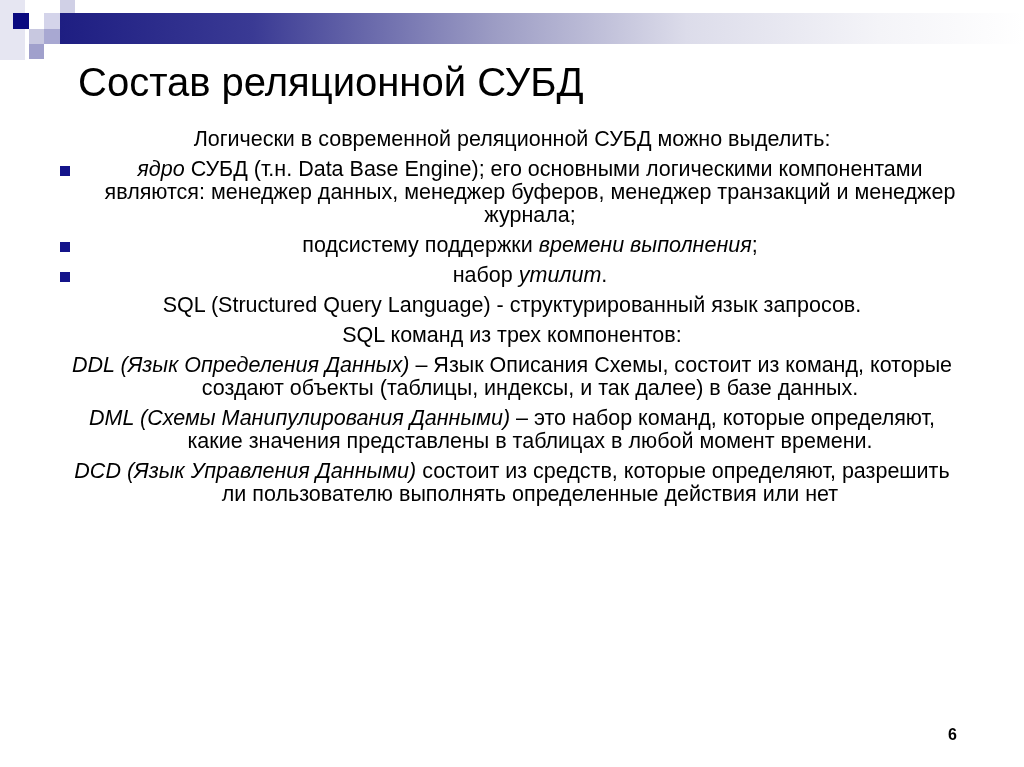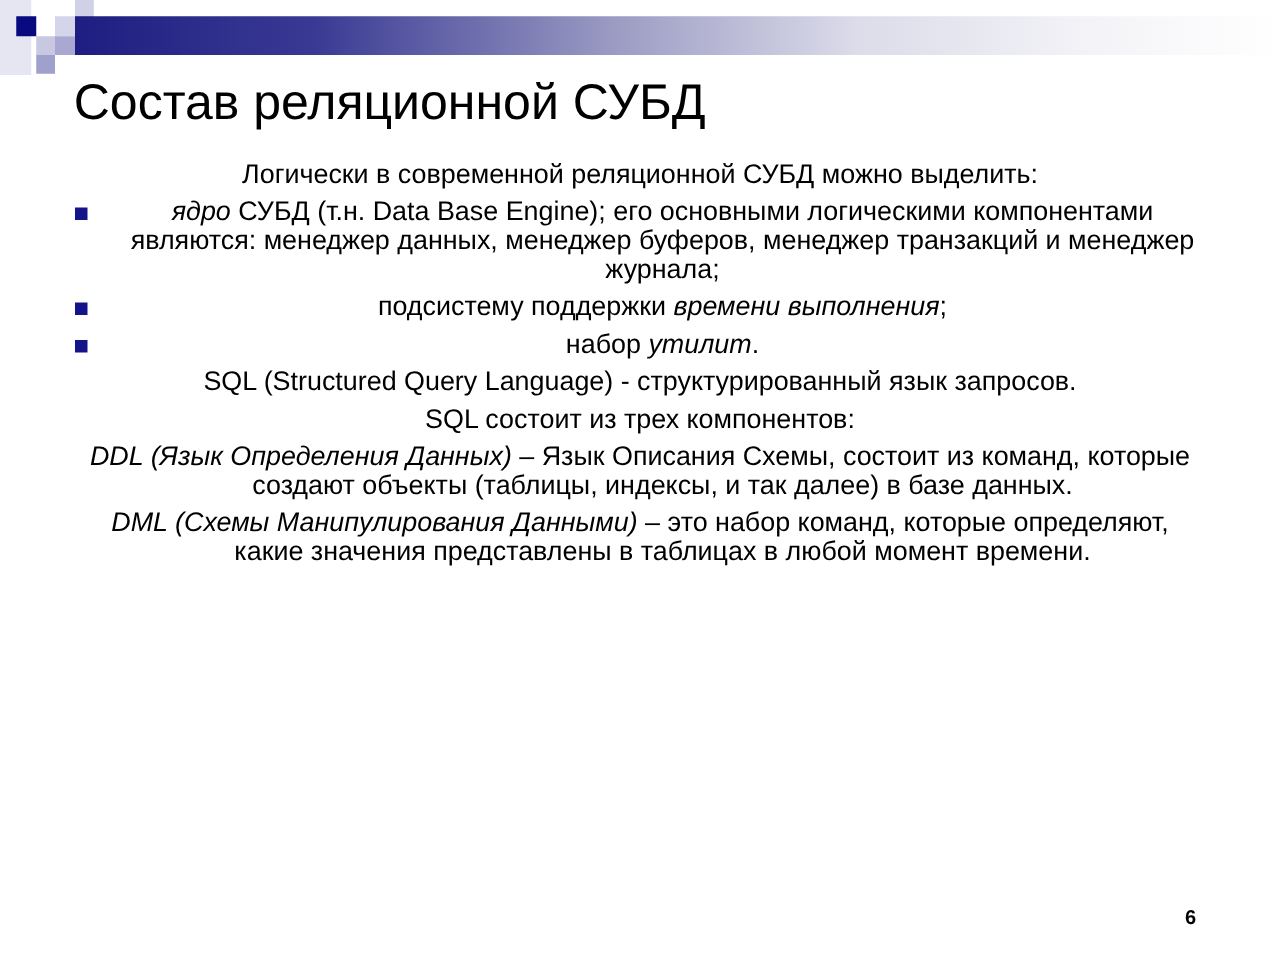--- a/index.html
+++ b/index.html
@@ -2,21 +2,21 @@
 <html><head>
 <meta charset="utf-8">
 <style>
   html, body { margin:0; padding:0; }
   body { width:1024px; height:767px; background:#ffffff; position:relative; overflow:hidden;
          font-family:"Liberation Sans", sans-serif; color:#000; }
   .deco { position:absolute; }
   .sq { position:absolute; }
   .bar { position:absolute; left:60px; top:13px; width:964px; height:31px;
          background:linear-gradient(to right, #1e1e82 0%, #3a3a94 20%, #9c9cc4 45%, #dcdcea 65%, #f4f4f8 85%, #ffffff 100%); }
-  .title { position:absolute; left:59px; top:60px; font-size:40px; font-weight:normal; margin:0; color:#000; }
+  .title { position:absolute; left:78px; top:60px; font-size:40px; font-weight:normal; margin:0; color:#000; }
   .content { position:absolute; left:62px; top:128px; width:900px; font-size:21.5px; line-height:23px;text-align:center; }
   .p { margin:0 0 7px 0; padding-left:36px; text-indent:-36px; }
   .bl { position:relative; margin:0 0 7px 0; padding-left:36px; }
   .bullet { position:absolute; left:-2px; top:8px; width:10px; height:10px; background:#14148a; }
   i { }
   .pagenum { position:absolute; left:948px; top:726px; font-size:16px; font-weight:bold; }
 </style>
 </head>
 <body>
 
@@ -44,19 +44,20 @@
   <div class="bl">
     <span class="bullet"></span>
     <span>подсистему поддержки </span><i>времени выполнения</i><span>;</span>
   </div>
   <div class="bl">
     <span class="bullet"></span>
     <span>набор </span><i>утилит</i><span>.</span>
   </div>
 
   <p class="p">SQL (Structured Query Language) - структурированный язык запросов.</p>
-  <p class="p">SQL состоит из трех компонентов:</p>
+  <p class="p">SQL команд из трех компонентов:</p>
 
   <p class="p"><i>DDL (Язык Определения Данных)</i><span> – Язык Описания Схемы, состоит из команд, которые создают объекты (таблицы, индексы,  и так далее) в базе данных.</span></p>
   <p class="p"><i>DML (Схемы Манипулирования Данными)</i><span> – это набор команд, которые определяют, какие значения представлены в таблицах в любой момент времени.</span></p>
+  <p class="p"><i>DCD (Язык Управления Данными)</i><span> состоит из средств, которые определяют, разрешить ли пользователю выполнять определенные действия или нет</span></p>
 </div>
 
 <div class="pagenum">6</div>
 
 </body></html>

